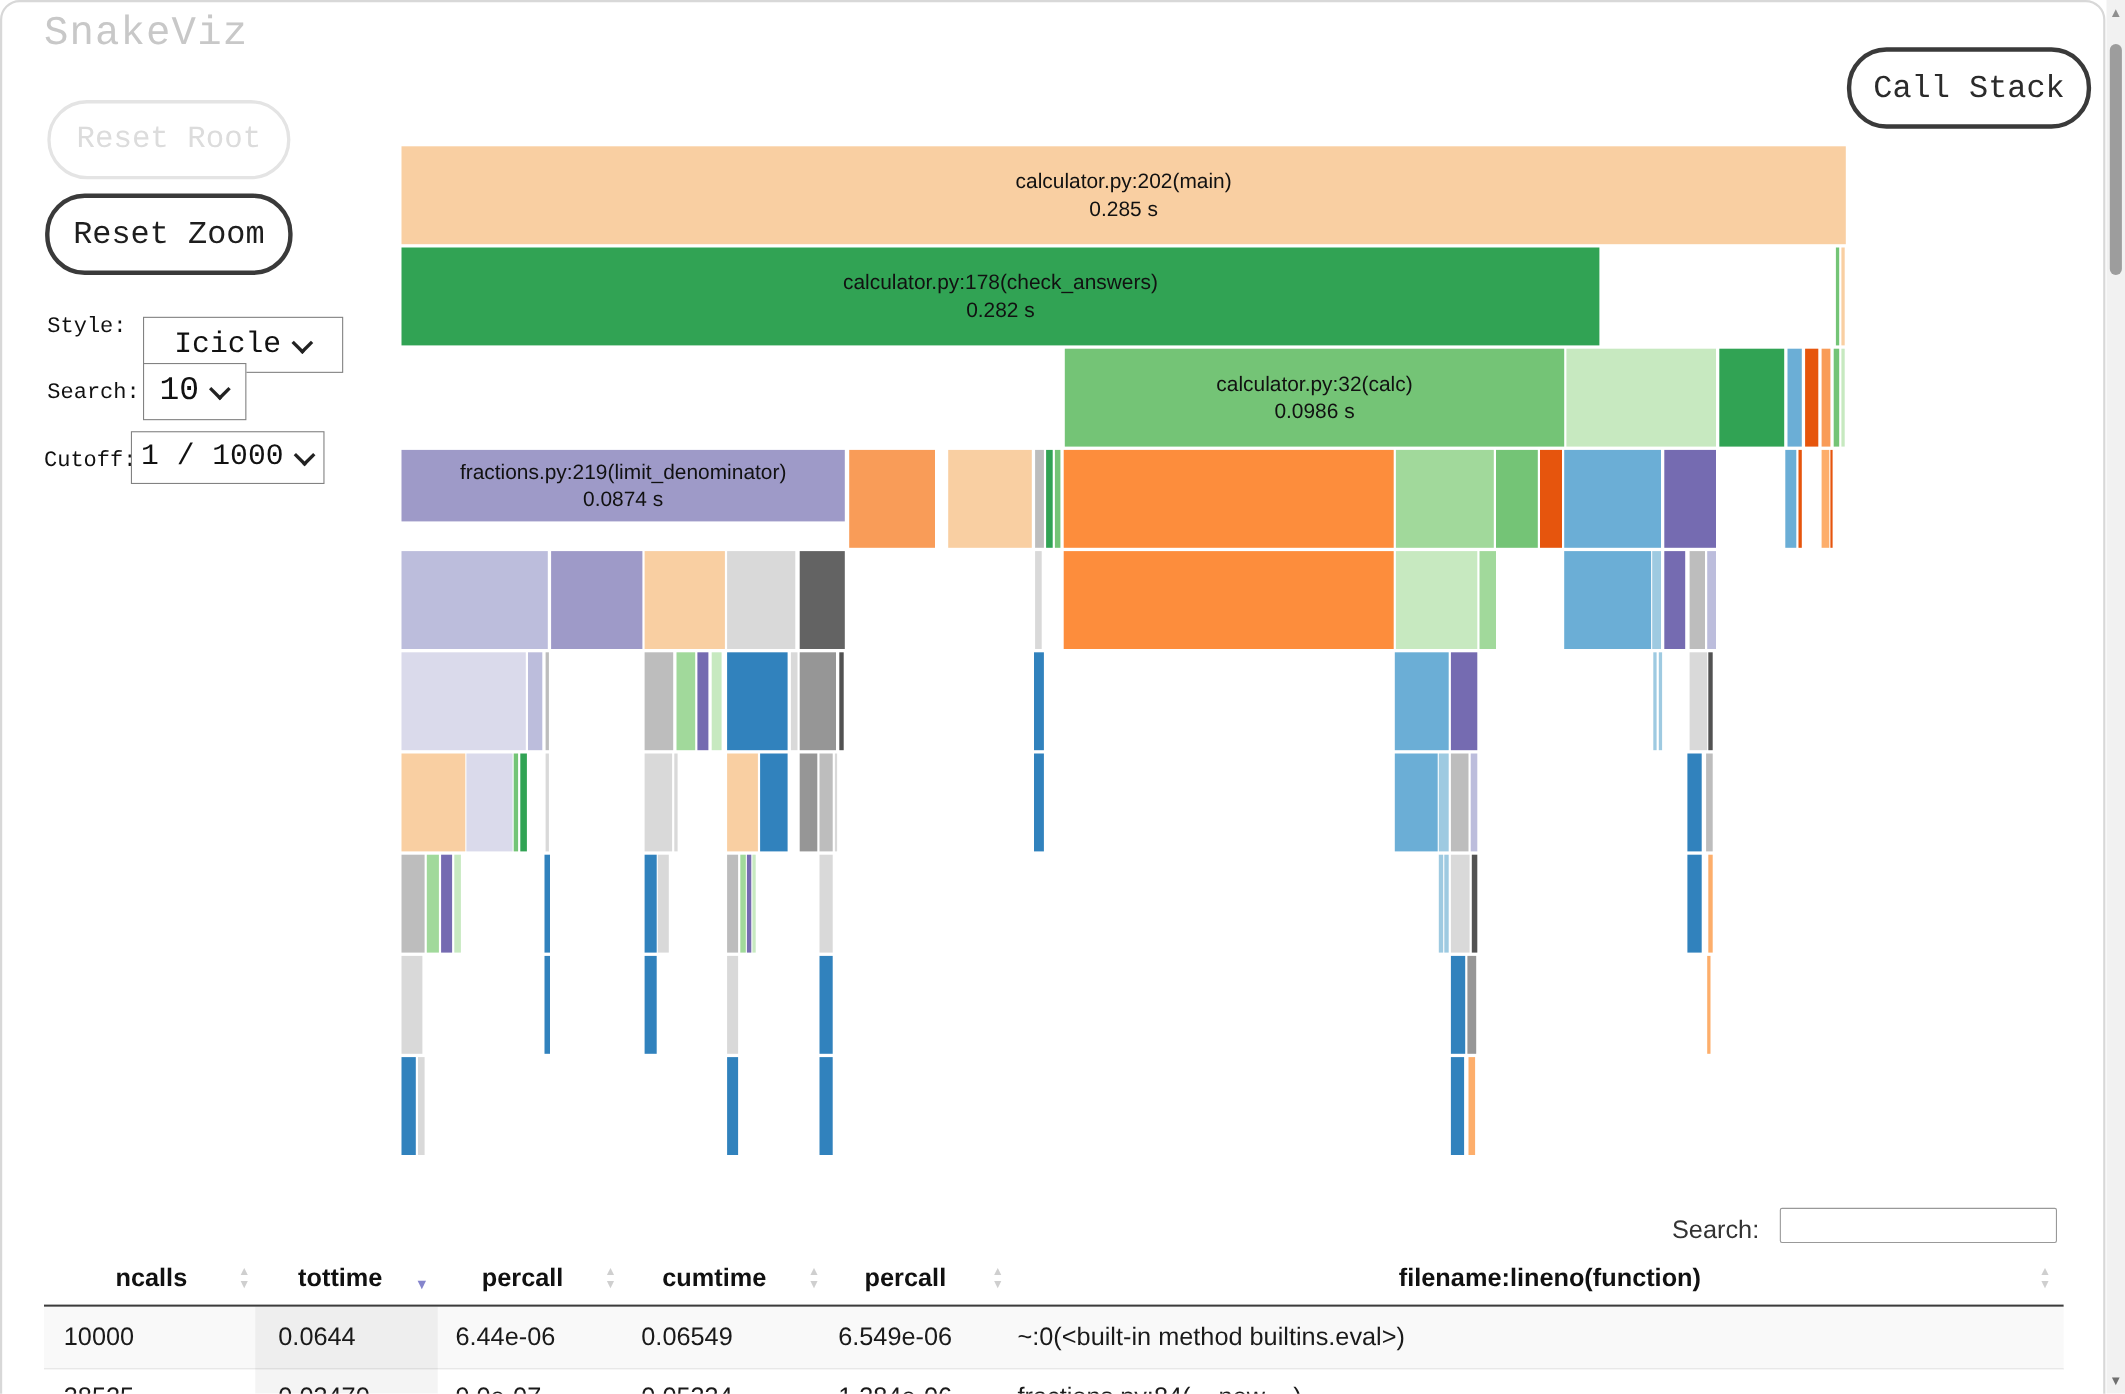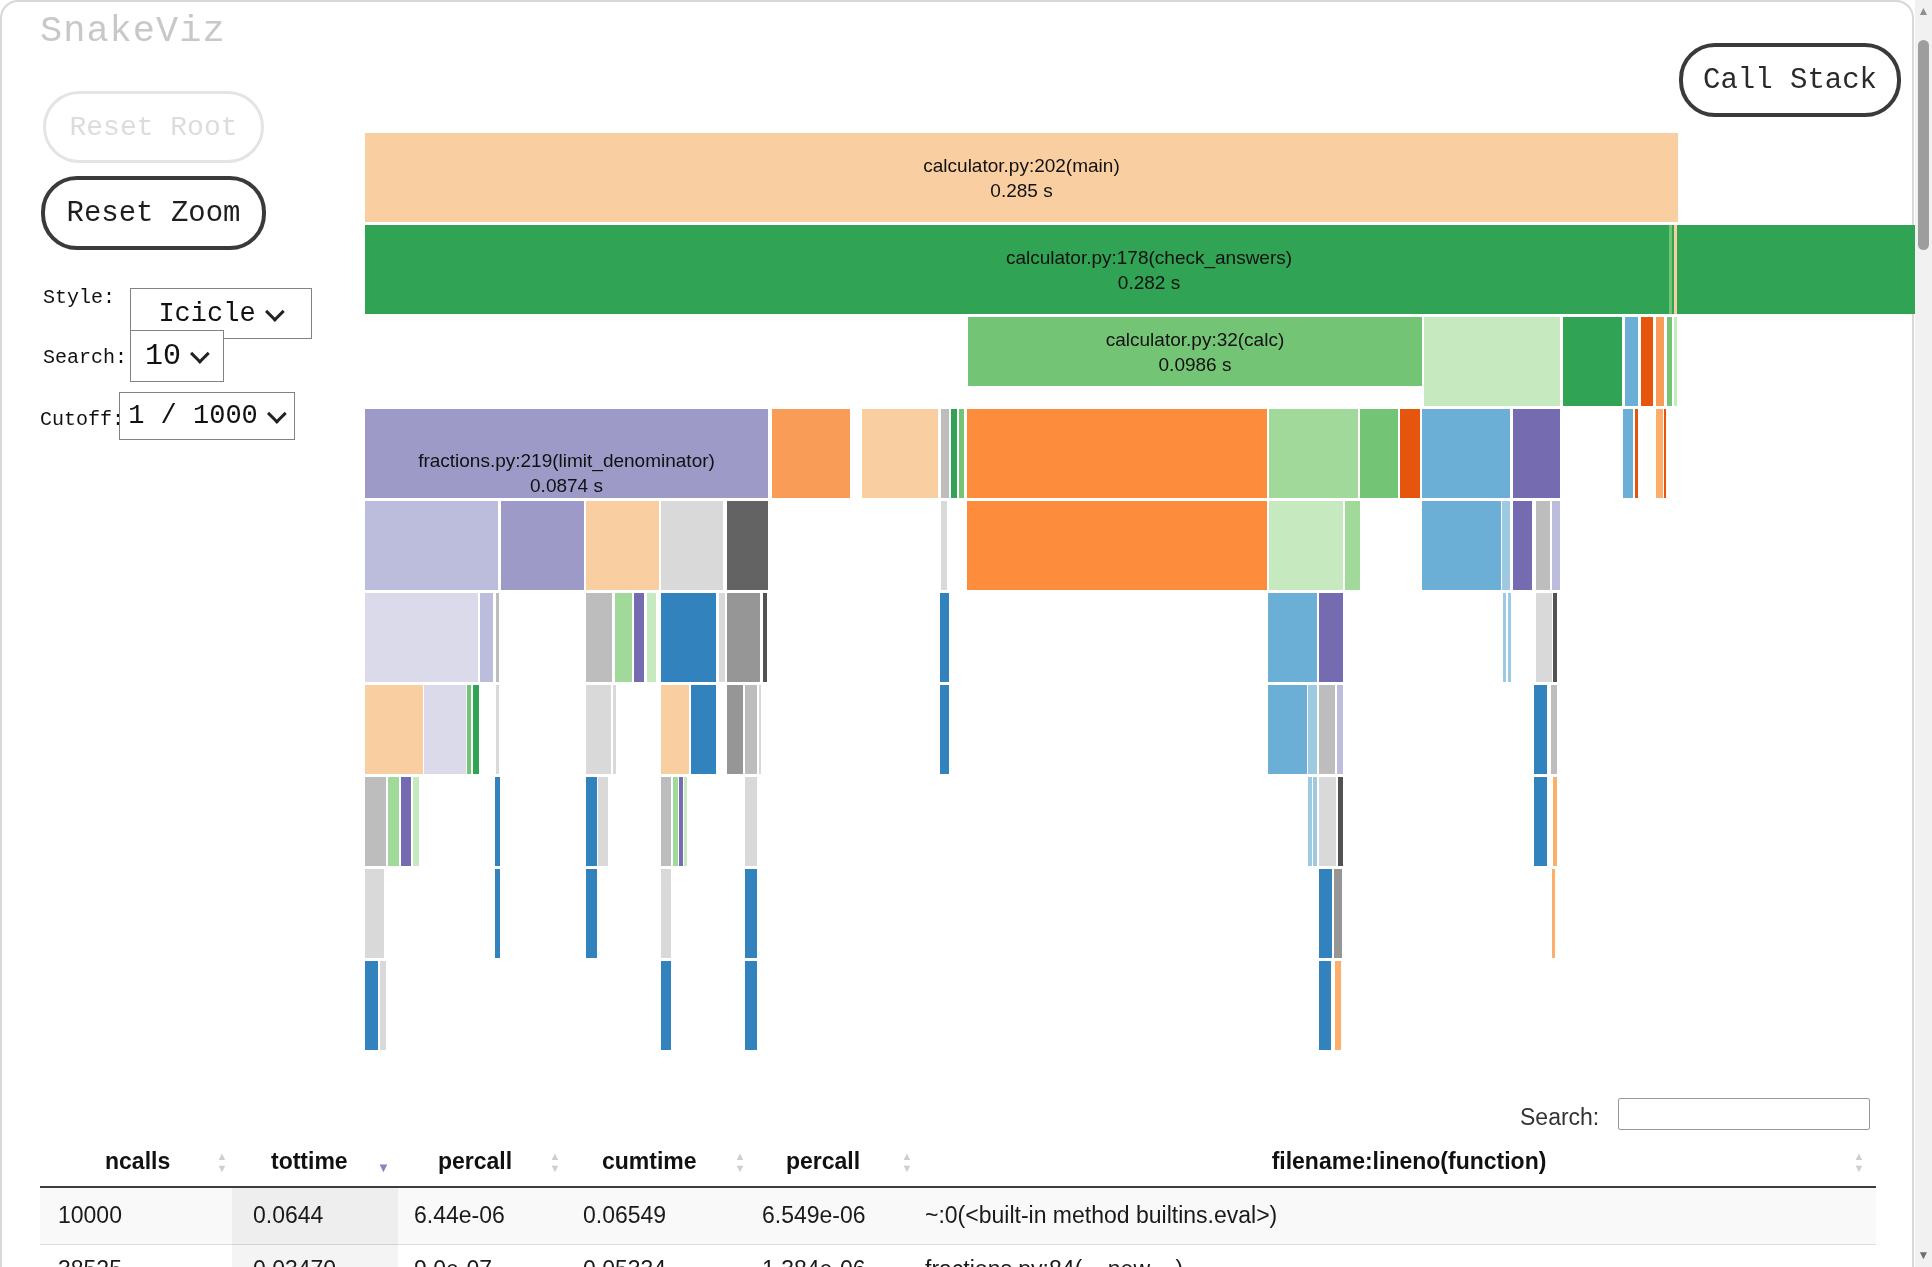--- a/index.html
+++ b/index.html
@@ -88,38 +88,38 @@
 <div class="abs selectbox" style="left:119px;top:392px;width:174px;height:46px;">
   <span>1 / 1000</span>
   <span class="chev"></span>
 </div>
 
 <div id="icicle">
     <div class="blk" style="left: 365px; top: 133px; width: 1313px; height: 89px; background: rgb(249, 207, 162);">
       <span>calculator.py:202(main)</span>
       <span>0.285 s</span>
     </div>
-    <div class="blk" style="left: 365px; top: 225px; width: 1568px; height: 89px; background: rgb(49, 163, 84);">
+    <div class="blk" style="left: 365px; top: 225px; width: 1089px; height: 89px; background: rgb(49, 163, 84);">
       <span>calculator.py:178(check_answers)</span>
       <span>0.282 s</span>
     </div>
     <div class="blk" style="left: 1669px; top: 225px; width: 3px; height: 89px; background: rgb(116, 196, 118);"></div>
     <div class="blk" style="left: 1674px; top: 225px; width: 3px; height: 89px; background: rgb(249, 207, 162);"></div>
-    <div class="blk" style="left: 968px; top: 317px; width: 454px; height: 69px; background: rgb(116, 196, 118);">
+    <div class="blk" style="left: 968px; top: 317px; width: 454px; height: 89px; background: rgb(116, 196, 118);">
       <span>calculator.py:32(calc)</span>
       <span>0.0986 s</span>
     </div>
     <div class="blk" style="left: 1424px; top: 317px; width: 136px; height: 89px; background: rgb(199, 233, 192);"></div>
     <div class="blk" style="left: 1563px; top: 317px; width: 59px; height: 89px; background: rgb(49, 163, 84);"></div>
     <div class="blk" style="left: 1625px; top: 317px; width: 13px; height: 89px; background: rgb(107, 174, 214);"></div>
     <div class="blk" style="left: 1641px; top: 317px; width: 12px; height: 89px; background: rgb(230, 85, 13);"></div>
     <div class="blk" style="left: 1656px; top: 317px; width: 8px; height: 89px; background: rgb(249, 156, 88);"></div>
     <div class="blk" style="left: 1667px; top: 317px; width: 5px; height: 89px; background: rgb(116, 196, 118);"></div>
     <div class="blk" style="left: 1674px; top: 317px; width: 3px; height: 89px; background: rgb(199, 233, 192);"></div>
-    <div class="blk" style="left: 365px; top: 409px; width: 403px; height: 89px; background: rgb(158, 154, 200); justify-content: flex-end;">
+    <div class="blk" style="left: 365px; top: 409px; width: 403px; height: 65px; background: rgb(158, 154, 200);">
       <span>fractions.py:219(limit_denominator)</span>
       <span>0.0874 s</span>
     </div>
     <div class="blk" style="left: 772px; top: 409px; width: 78px; height: 89px; background: rgb(249, 156, 88);"></div>
     <div class="blk" style="left: 862px; top: 409px; width: 76px; height: 89px; background: rgb(249, 207, 162);"></div>
     <div class="blk" style="left: 941px; top: 409px; width: 8px; height: 89px; background: rgb(189, 189, 189);"></div>
     <div class="blk" style="left: 951px; top: 409px; width: 6px; height: 89px; background: rgb(49, 163, 84);"></div>
     <div class="blk" style="left: 959px; top: 409px; width: 5px; height: 89px; background: rgb(116, 196, 118);"></div>
     <div class="blk" style="left: 967px; top: 409px; width: 300px; height: 89px; background: rgb(253, 141, 60);"></div>
     <div class="blk" style="left: 1269px; top: 409px; width: 89px; height: 89px; background: rgb(161, 217, 155);"></div>

